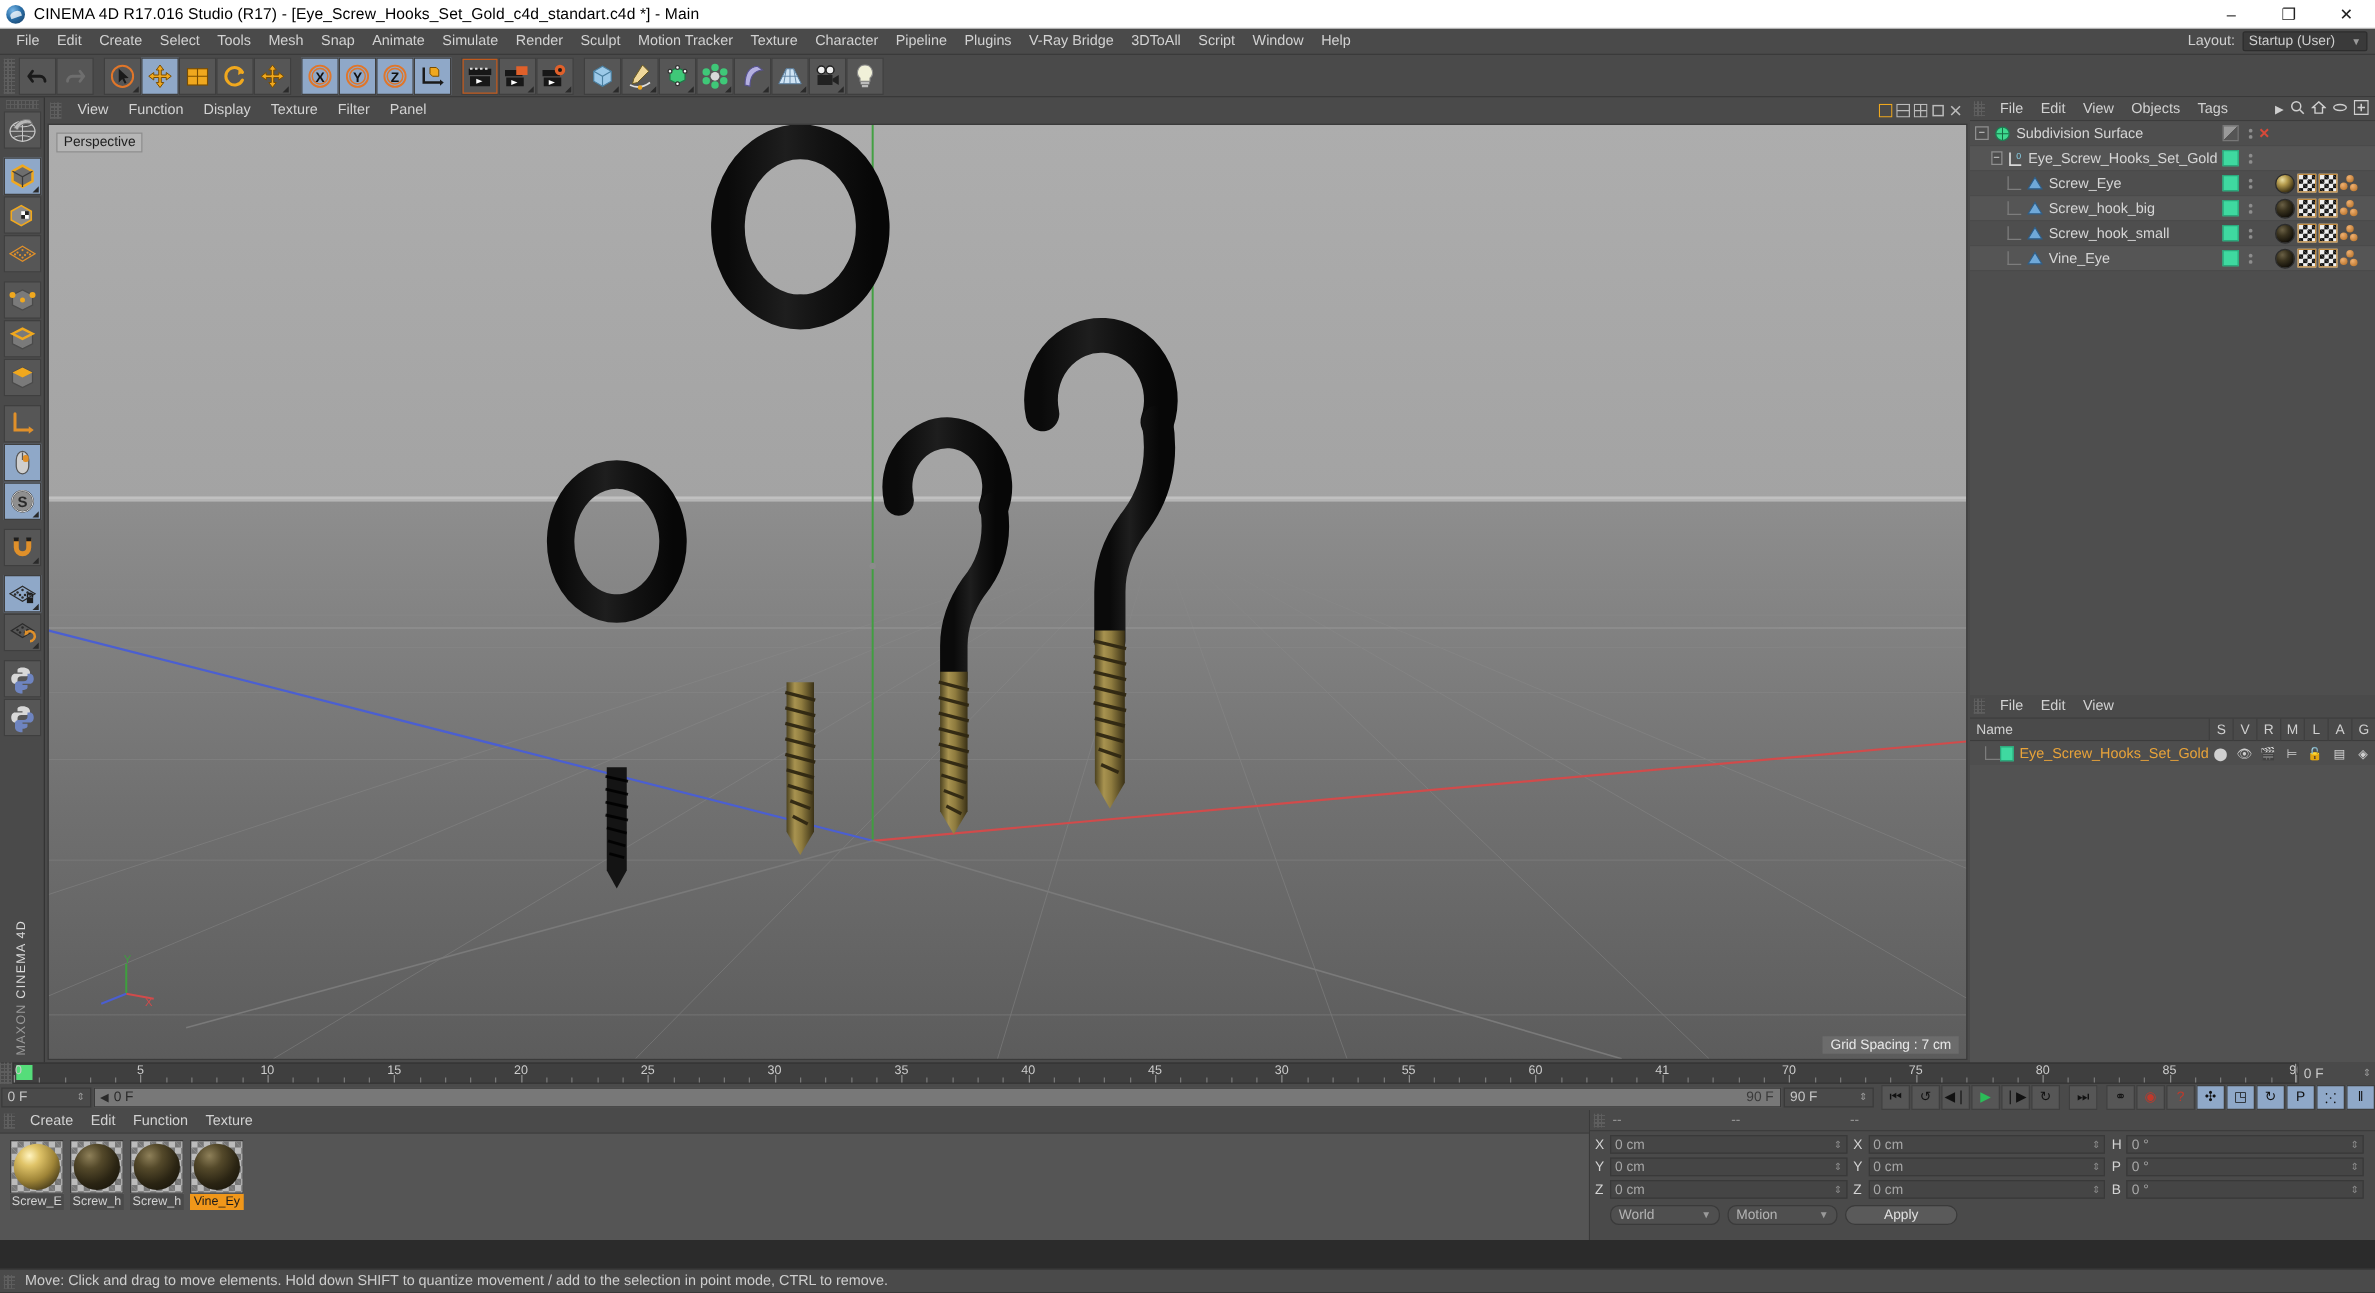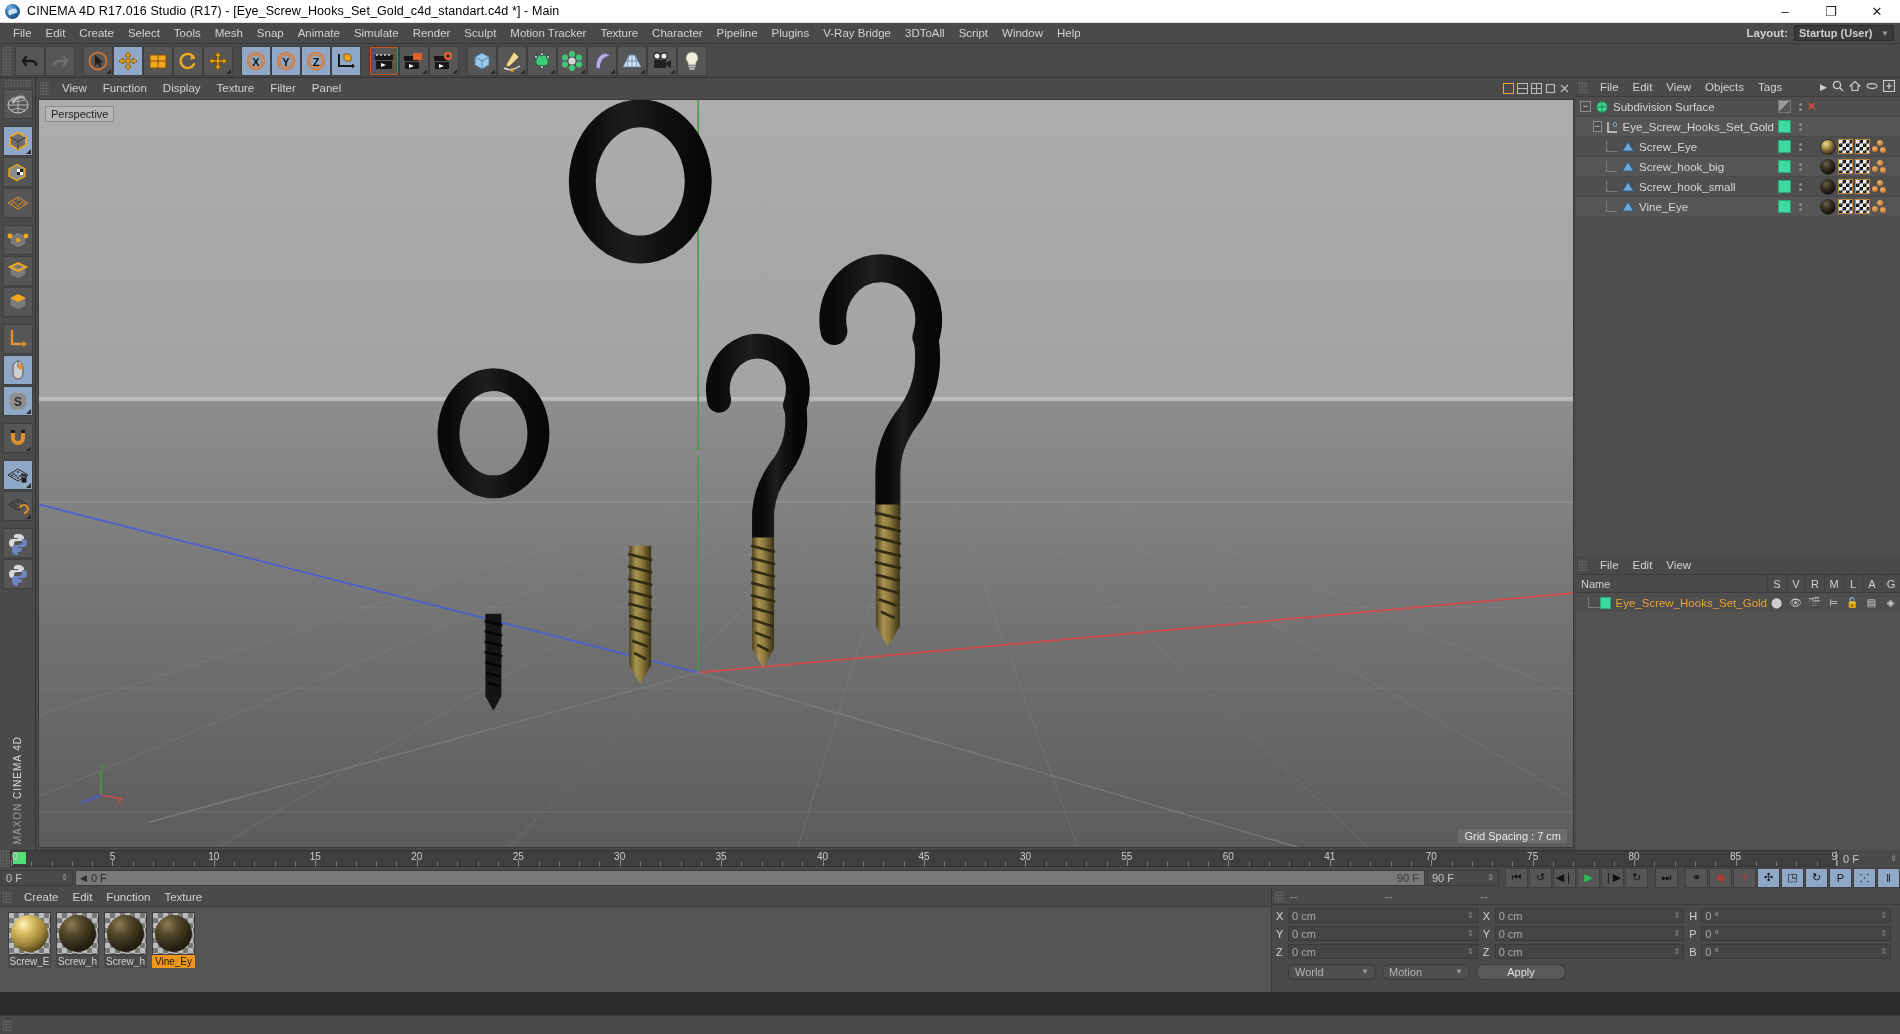--- a/index.html
+++ b/index.html
@@ -35,21 +35,21 @@
 
   
   #menubar{
     height:21px; background:#4a4a4a; display:flex; align-items:center;
     padding-left:6px; border-bottom:1px solid #3a3a3a;
   }
   #menubar .mi{
     padding:0 7px; height:21px; line-height:21px; font-size:11.5px; color:#d2d2d2;
     white-space:nowrap;
   }
-  #layout-box{ margin-left:auto; display:flex; align-items:center; padding-right:6px; gap:6px;font-weight:bold; }
+  #layout-box{ margin-left:auto; display:flex; align-items:center; padding-right:6px; gap:6px; }
   #layout-box .lbl{ font-size:11.5px; color:#d0d0d0; }
   #layout-select{
     width:100px; height:16px; background:#3a3a3a; border:1px solid #2d2d2d;
     border-radius:2px; display:flex; align-items:center; padding:0 4px;
     font-size:11px; color:#cfcfcf; position:relative;
   }
   #layout-select .arrow{ margin-left:auto; font-size:8px; color:#9a9a9a; }
 
   
   #toolbar{
@@ -1343,13 +1343,14 @@
           <span class="arrow">▼</span>
         </div>
         <div id="applybtn">Apply</div>
       </div>
     </div>
   </div>
 </div>
 
 <div id="statusbar">
   <div class="sgrip"></div>
+  <div class="stext">Move: Click and drag to move elements. Hold down SHIFT to quantize movement / add to the selection in point mode, CTRL to remove.</div>
 </div>
 
 </body></html>

